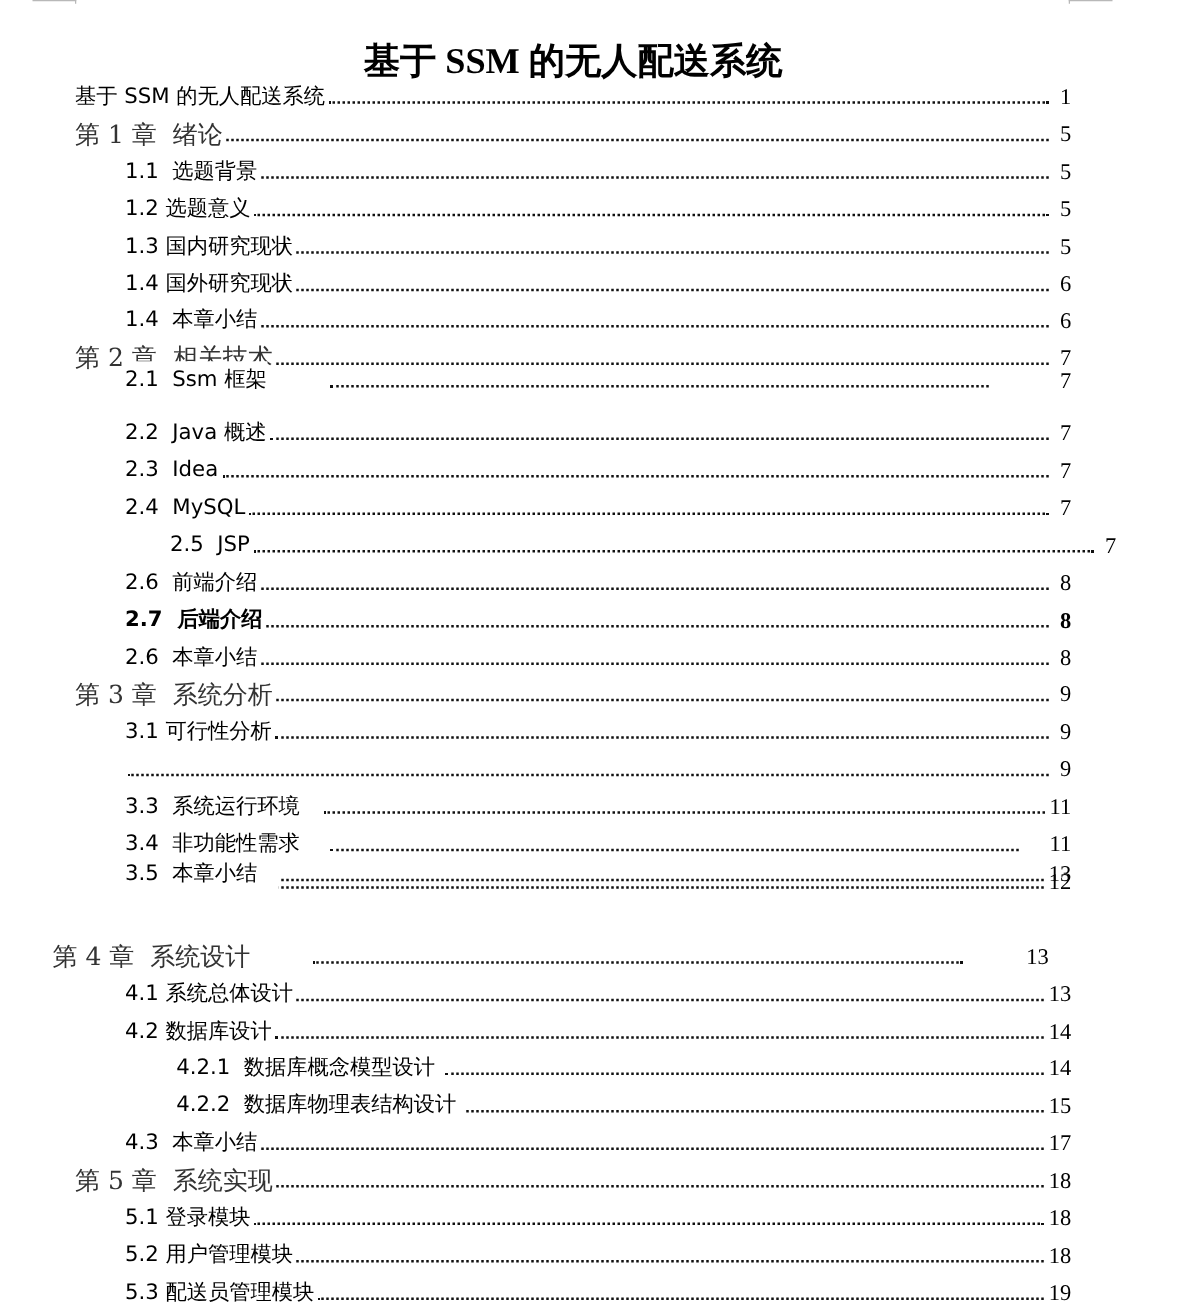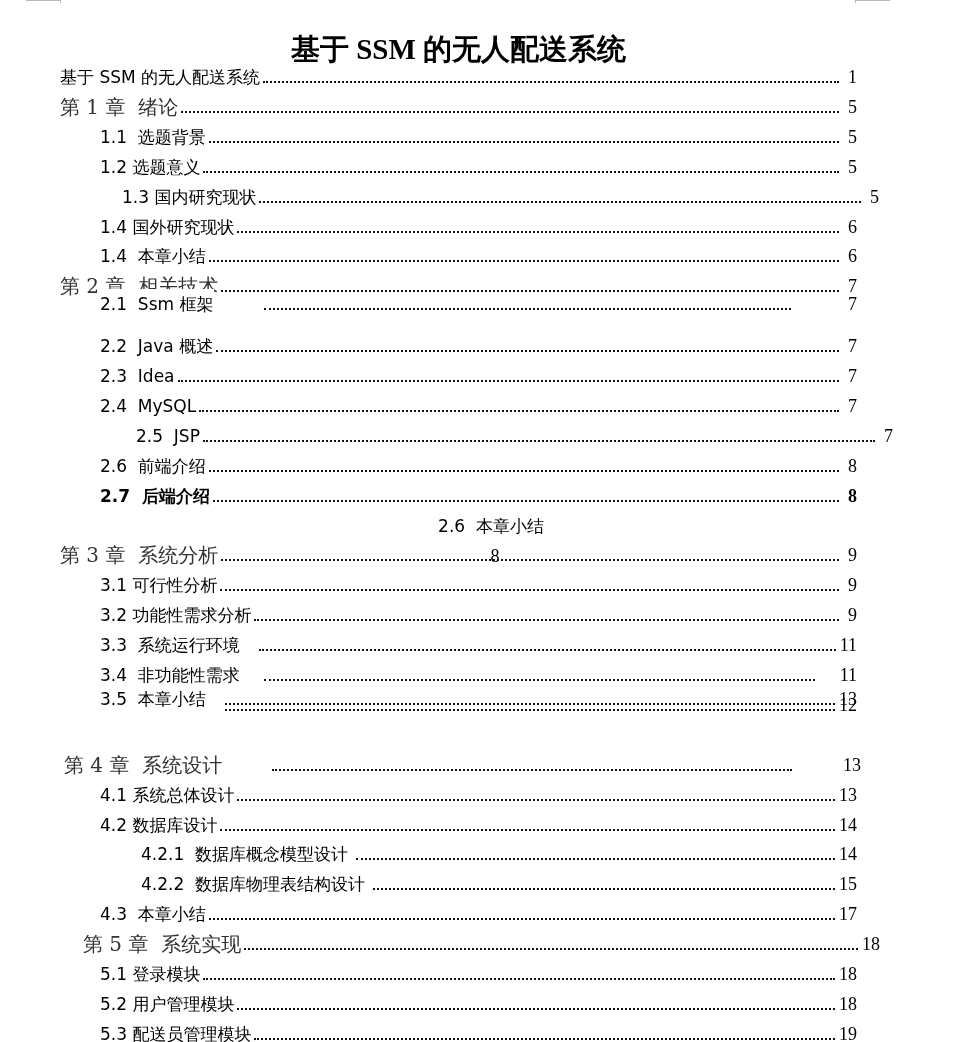--- a/index.html
+++ b/index.html
@@ -39,21 +39,21 @@
     <div class="row section" style="left: 100px; width: 757px; top: 59.8px;">
       <span class="label">1.1  选题背景</span>
       <span class="leader"></span>
       <span class="page">5</span>
     </div>
     <div class="row section" style="left: 100px; width: 757px; top: 89.7px; align-items: center;">
       <span class="label">1.2 选题意义</span>
       <span class="leader"></span>
       <span class="page">5</span>
     </div>
-    <div class="row section" style="left: 100px; width: 757px; top: 119.6px; margin-left: 22px;">
+    <div class="row section" style="left: 100px; width: 757px; top: 119.6px;">
       <span class="label">1.3 国内研究现状</span>
       <span class="leader"></span>
       <span class="page">5</span>
     </div>
     <div class="row section" style="left: 100px; width: 757px; top: 149.5px;">
       <span class="label">1.4 国外研究现状</span>
       <span class="leader"></span>
       <span class="page">6</span>
     </div>
     <div class="row section" style="left: 100px; width: 757px; top: 179.4px;">
@@ -94,37 +94,36 @@
     <div class="row section" style="left: 100px; width: 757px; top: 388.7px;">
       <span class="label">2.6  前端介绍</span>
       <span class="leader"></span>
       <span class="page">8</span>
     </div>
     <div class="row section" style="left: 100px; width: 757px; top: 418.6px; font-weight: bold;">
       <span class="label">2.7  后端介绍</span>
       <span class="leader"></span>
       <span class="page">8</span>
     </div>
-    <div class="row section" style="left: 113px; width: 757px; top: 448.5px; flex-direction: column;">
+    <div class="row section" style="left: 100px; width: 757px; top: 448.5px;">
       <span class="label">2.6  本章小结</span>
       <span class="leader"></span>
       <span class="page">8</span>
     </div>
     <div class="row chapter" style="left: 60px; width: 797px; top: 478.4px;">
       <span class="label">第 3 章  系统分析</span>
       <span class="leader"></span>
       <span class="page">9</span>
     </div>
     <div class="row section" style="left: 100px; width: 757px; top: 508.3px;">
       <span class="label">3.1 可行性分析</span>
       <span class="leader"></span>
       <span class="page">9</span>
     </div>
     <div class="row section" style="left: 100px; width: 757px; top: 538.2px;">
-      <span class="label">3.2 功能性需求分析</span>
       <span class="leader"></span>
       <span class="page">9</span>
     </div>
     <div class="row section" style="left: 100px; width: 757px; top: 568.1px;">
       <span class="label">3.3  系统运行环境   </span>
       <span class="leader"></span>
       <span class="page">11</span>
     </div>
     <div class="row section" style="left: 100px; width: 757px; top: 598px; gap: 21px;">
       <span class="label">3.4  非功能性需求</span>
@@ -134,21 +133,21 @@
     <div class="row section" style="left: 100px; width: 757px; top: 627.9px;">
       <span class="label">3.6  具体过程</span>
       <span class="leader"></span>
       <span class="page">12</span>
     </div>
     <div class="row section" style="left: 100px; width: 757px; top: 622px;">
       <span class="label">3.5  本章小结   </span>
       <span class="leader"></span>
       <span class="page">13</span>
     </div>
-    <div class="row chapter" style="left: 64px; width: 797px; top: 687.7px; gap: 47px;">
+    <div class="row chapter" style="left: 42px; width: 797px; top: 687.7px; gap: 47px;">
       <span class="label">第 4 章  系统设计</span>
       <span class="leader"></span>
       <span class="page">13</span>
     </div>
     <div class="row section" style="left: 100px; width: 757px; top: 717.6px;">
       <span class="label">4.1 系统总体设计</span>
       <span class="leader"></span>
       <span class="page">13</span>
     </div>
     <div class="row section" style="left: 100px; width: 757px; top: 747.5px;">
@@ -164,21 +163,21 @@
     <div class="row subsection" style="left: 141px; width: 716px; top: 807.3px;">
       <span class="label">4.2.2  数据库物理表结构设计 </span>
       <span class="leader"></span>
       <span class="page">15</span>
     </div>
     <div class="row section" style="left: 100px; width: 757px; top: 837.2px;">
       <span class="label">4.3  本章小结</span>
       <span class="leader"></span>
       <span class="page">17</span>
     </div>
-    <div class="row chapter" style="left: 60px; width: 797px; top: 867.1px; margin-left: 23px;">
+    <div class="row chapter" style="left: 60px; width: 797px; top: 867.1px;">
       <span class="label">第 5 章  系统实现</span>
       <span class="leader"></span>
       <span class="page">18</span>
     </div>
     <div class="row section" style="left: 100px; width: 757px; top: 897px;">
       <span class="label">5.1 登录模块</span>
       <span class="leader"></span>
       <span class="page">18</span>
     </div>
     <div class="row section" style="left: 100px; width: 757px; top: 926.9px;">

